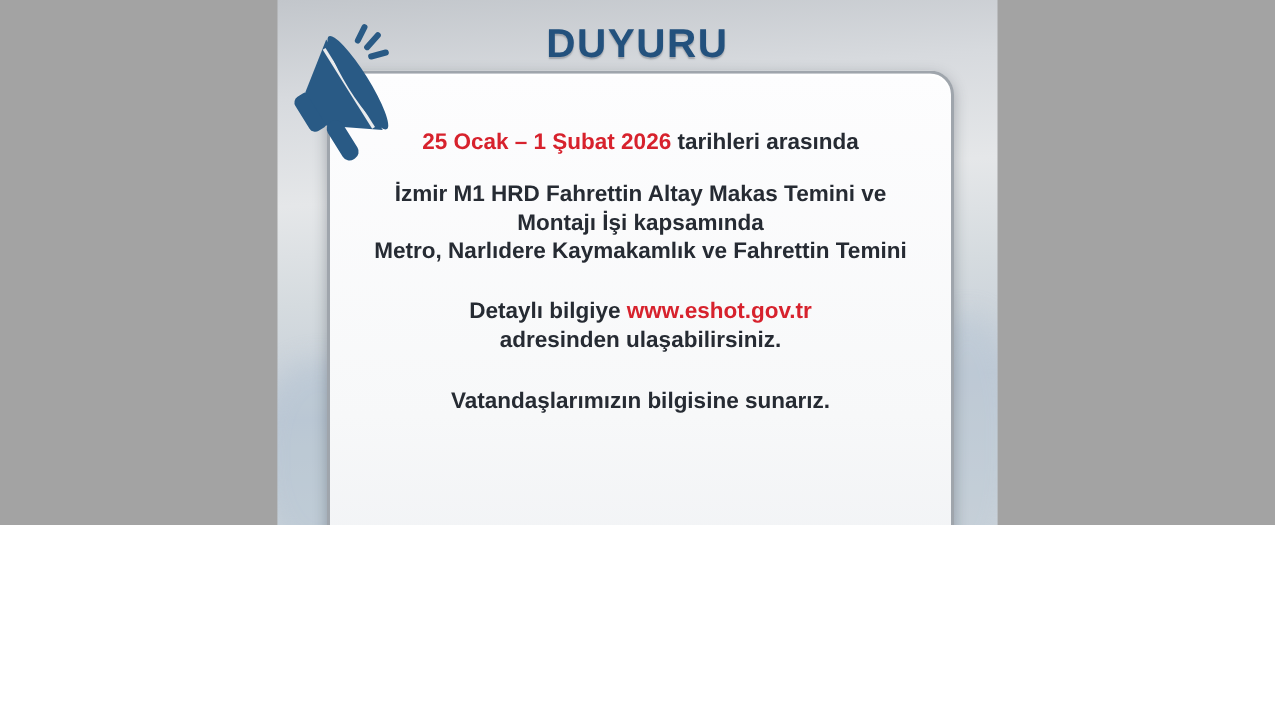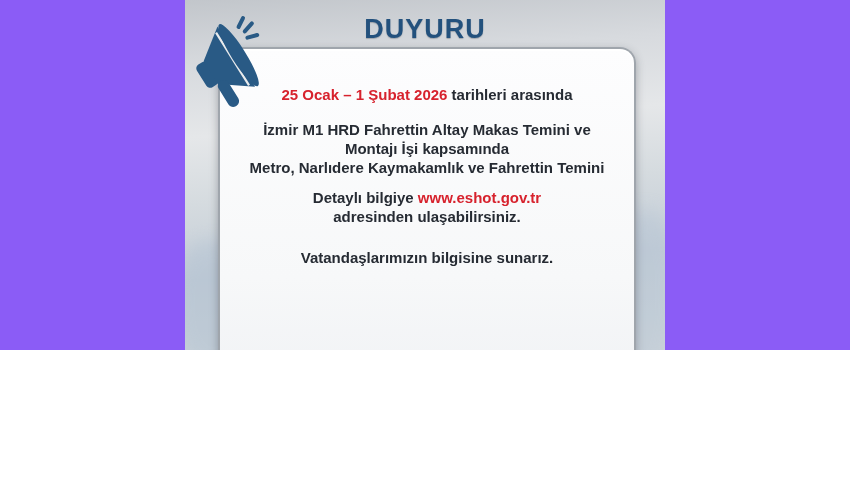--- a/index.html
+++ b/index.html
@@ -4,21 +4,21 @@
 <style>
   :root{
     --accent-red:#d7222d;
     --navy:#23517d;
     --band:#2b5174;
     --text-dark:#262b33;
     --megaphone:#295a85;
   }
   *{margin:0;padding:0;box-sizing:border-box;}
   body{background:#ffffff;font-family:"Liberation Sans",sans-serif;}
-  .canvas{position:relative;width:850px;height:350px;background:#8b5cf6;overflow:hidden;}
+  .canvas{position:relative;width:850px;height:350px;background:#a3a3a3;overflow:hidden;}
   .graphic{
     position:absolute;left:185px;top:0;width:480px;height:478px;overflow:hidden;
     background:linear-gradient(176deg,#c2c6cb 0%,#d7dade 13%,#e5e7e9 27%,#d5dbdf 40%,
       #c4cdd7 55%,#ccd4da 68%,#d6dadd 80%,#c8ced4 92%,#c5cbd1 100%);
   }
   .bg-blur{position:absolute;pointer-events:none;}
   .cloud-left{left:-12px;top:240px;width:80px;height:130px;background:#afc0d1;opacity:.45;border-radius:45%;filter:blur(9px);}
   .cloud-right{right:-12px;top:210px;width:64px;height:170px;background:#b3c3d3;opacity:.4;border-radius:45%;filter:blur(9px);}
   .horizon-left{left:-4px;top:381px;width:66px;height:7px;background:#8d969e;opacity:.75;filter:blur(3px);border-radius:4px;}
   .buildings-left{left:-8px;bottom:4px;width:112px;height:62px;background:linear-gradient(#e7e9eb,#f5f6f7);filter:blur(5px);}
@@ -37,21 +37,21 @@
     background:linear-gradient(#fdfdfe 0%,#f7f8f9 60%,#eef0f3 100%);
     border:2px solid #9fa5ac;border-bottom:none;border-radius:16px;
     box-shadow:0 3px 9px rgba(58,64,74,.38), inset 0 2px 0 rgba(255,255,255,.9);
     padding:36px 18px 0 18px;text-align:center;z-index:2;
   }
   .card p{font-size:15px;line-height:19px;font-weight:bold;color:var(--text-dark);}
   .card .red{color:var(--accent-red);}
   .p-dates{margin-top:0;}
   .p-works{margin-top:16px;}
   .p-temp{margin-top:23px;}
-  .p-info{margin-top:11px;text-align:center;}
+  .p-info{margin-top:21px;text-align:center;}
   .p-closing{margin-top:22px;}
 
   .card-fade{
     position:absolute;left:33px;top:378px;width:418px;height:56px;z-index:3;
     background:linear-gradient(rgba(240,242,245,0) 0%,rgba(240,242,245,.92) 70%,rgba(238,241,244,.98) 100%);
     pointer-events:none;
   }
 
   .band{position:absolute;left:0;bottom:0;width:480px;height:50px;z-index:5;}
 

